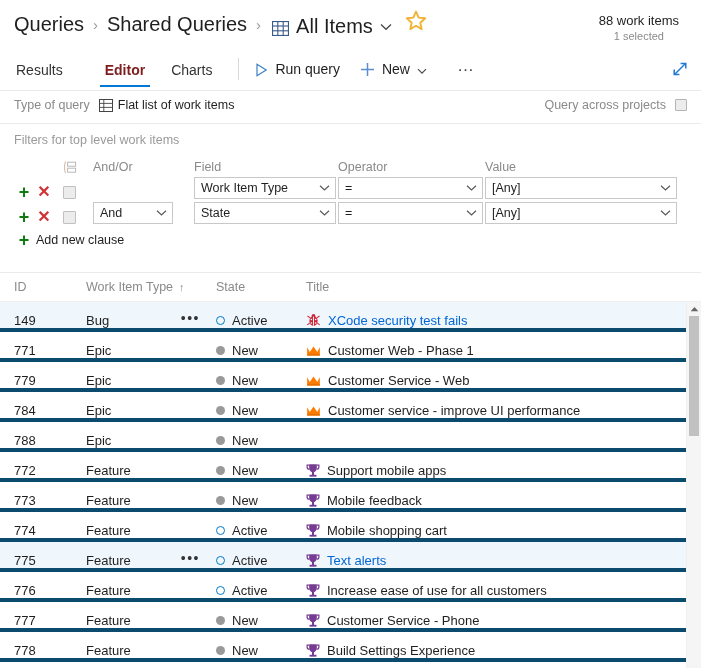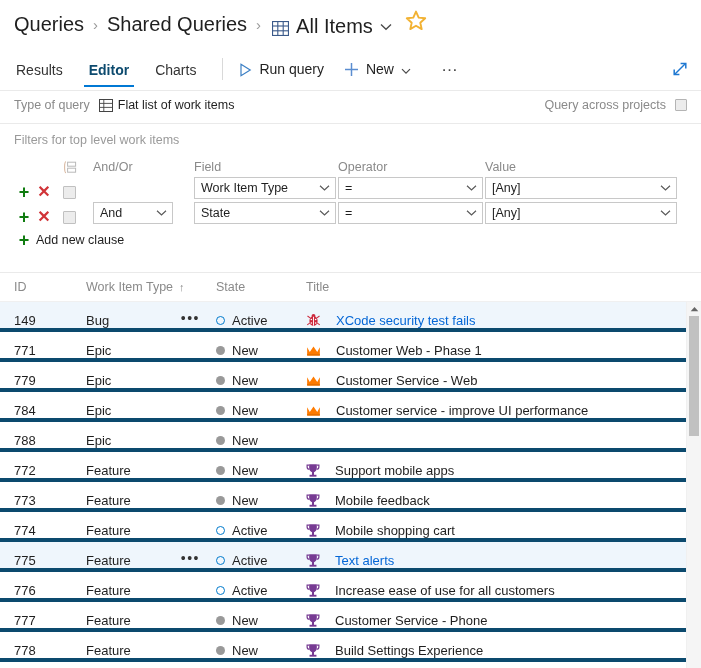--- a/index.html
+++ b/index.html
@@ -64,21 +64,21 @@
     font-size: 14px;
     color: #333;
     padding: 0 2px;
     margin-right: 22px;
     position: relative;
     height: 42px;
     line-height: 44px;
     cursor: pointer;
     white-space: nowrap;
   }
-  .tab.active { font-weight: bold; color: #0c4a6e; }
+  .tab.active { font-weight: bold; color: #7f1d1d; margin-left: 16px; }
   .tab.active::after {
     content: "";
     position: absolute;
     left: -3px; right: -3px; bottom: 3px;
     height: 2.5px;
     background: #0078d4;
   }
   .vdiv {
     width: 1px;
     height: 22px;
@@ -265,21 +265,21 @@
     font-size: 13px;
     color: #1f1f1f;
     white-space: nowrap;
     overflow: hidden;
     display: flex;
     align-items: center;
   }
   .cell.id { width: 72px; }
   .cell.type { width: 130px; position: relative; }
   .cell.state { width: 90px; }
-  .cell.title { flex: 1; gap: 8px; }
+  .cell.title { flex: 1; }
   .row-ellipsis {
     position: absolute;
     right: 16px;
     font-size: 14px;
     letter-spacing: 1.5px;
     color: #333;
     line-height: 8px;
     padding-bottom: 6px;
   }
   .state-dot {
@@ -342,20 +342,24 @@
       <svg width="12" height="8" viewBox="0 0 12 8">
           <path d="M1 1.5 L6 6.3 L11 1.5" fill="none" stroke="#4a4a4a" stroke-width="1.3"></path>
         </svg>
     </span>
   </span>
   <span class="star-wrap">
     <svg width="22" height="21" viewBox="0 0 22 21">
       <path d="M11 1.6 L13.7 7.6 L20.2 8.3 L15.3 12.7 L16.7 19.1 L11 15.8 L5.3 19.1 L6.7 12.7 L1.8 8.3 L8.3 7.6 Z" fill="none" stroke="#f2b233" stroke-width="1.9" stroke-linejoin="round"></path>
     </svg>
   </span>
+  <div class="count-block">
+    <div class="count-main">88 work items</div>
+    <div class="count-sub">1 selected</div>
+  </div>
 </div>
 
 <div class="tabbar">
   <span class="tab">Results</span>
   <span class="tab active">Editor</span>
   <span class="tab">Charts</span>
   <span class="vdiv"></span>
 
   <span class="tbtn">
     <span class="ico">

